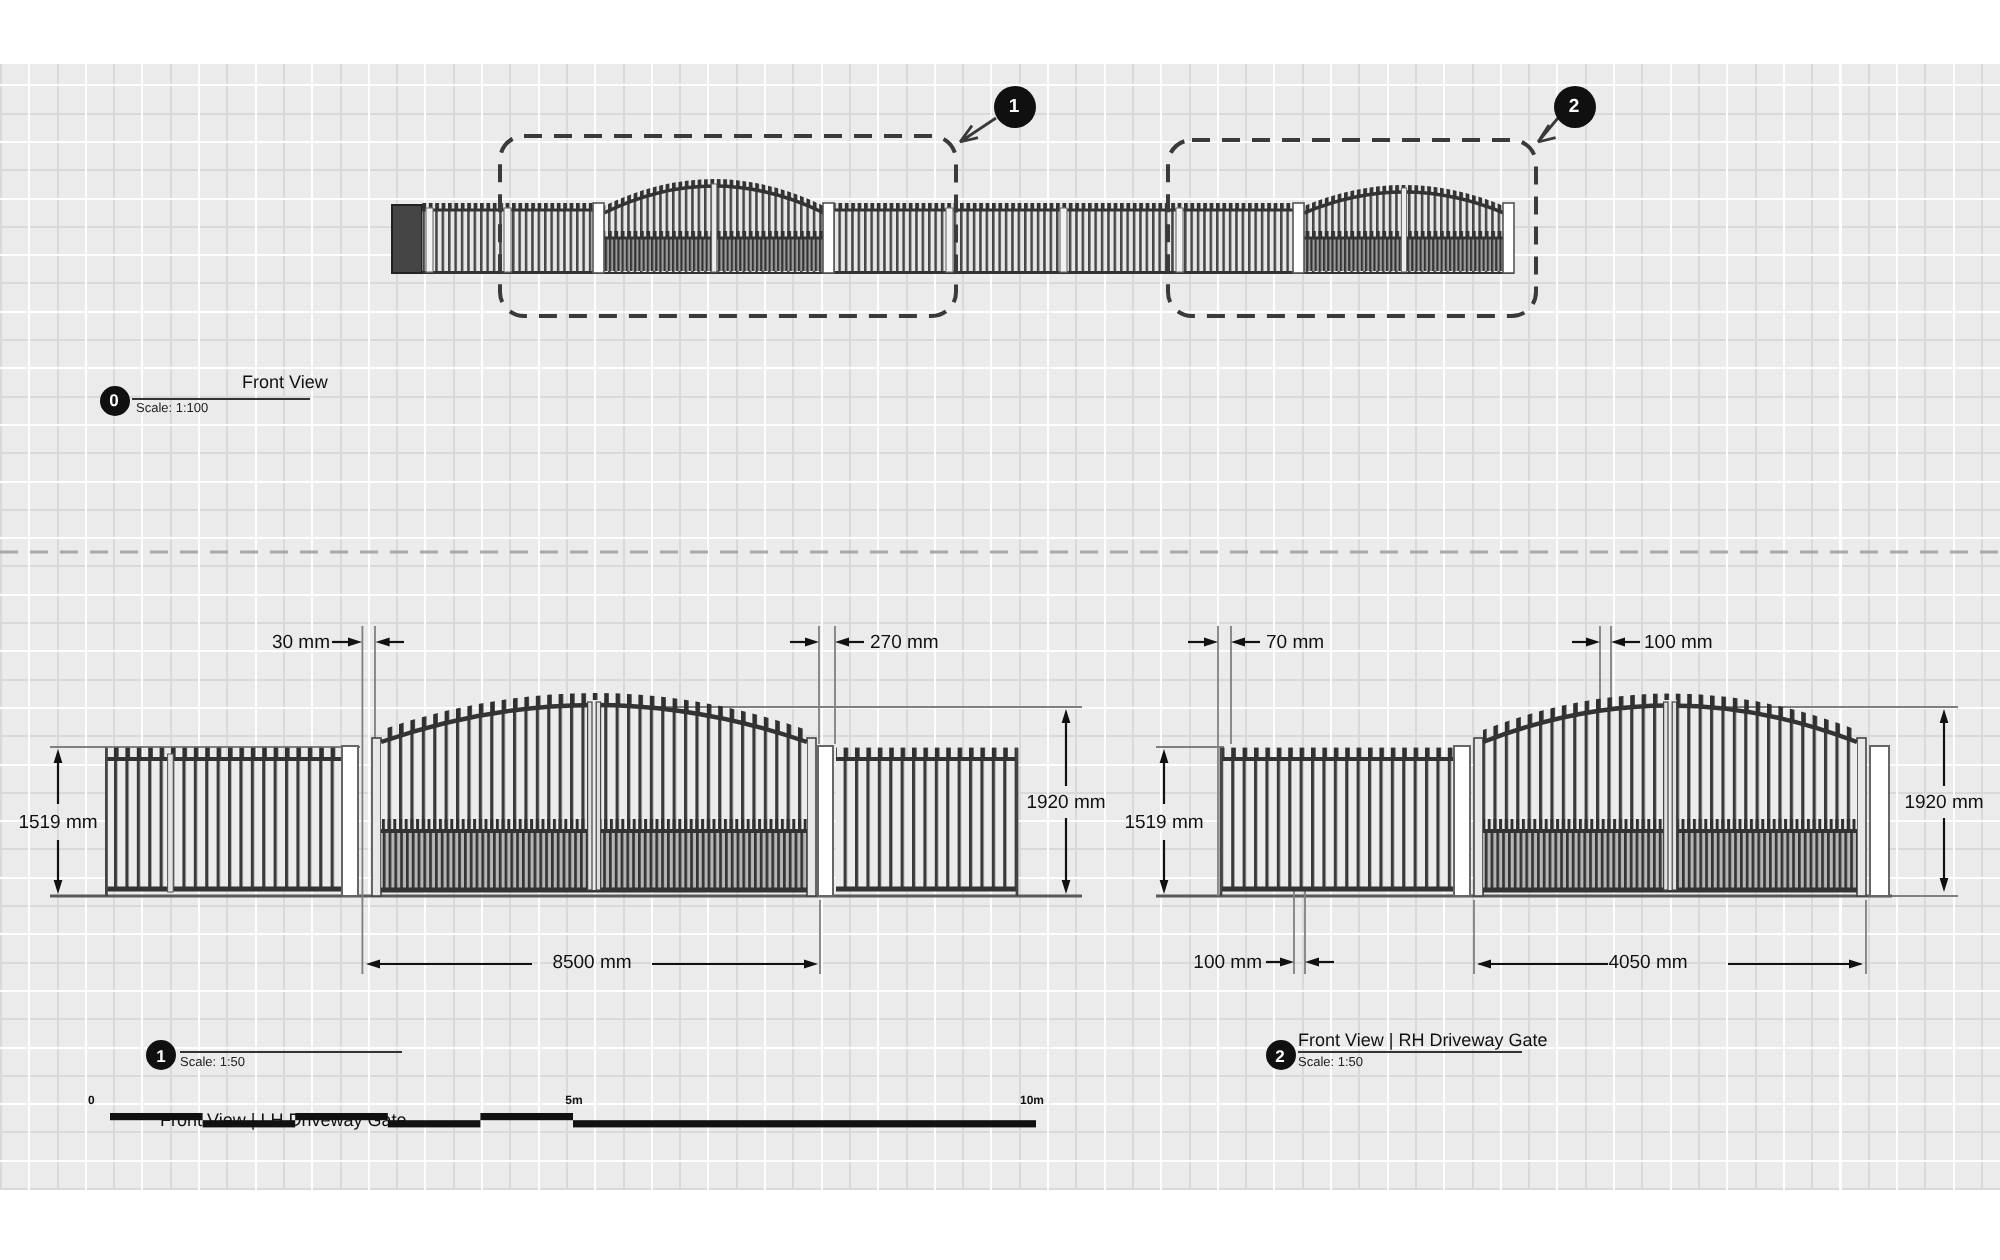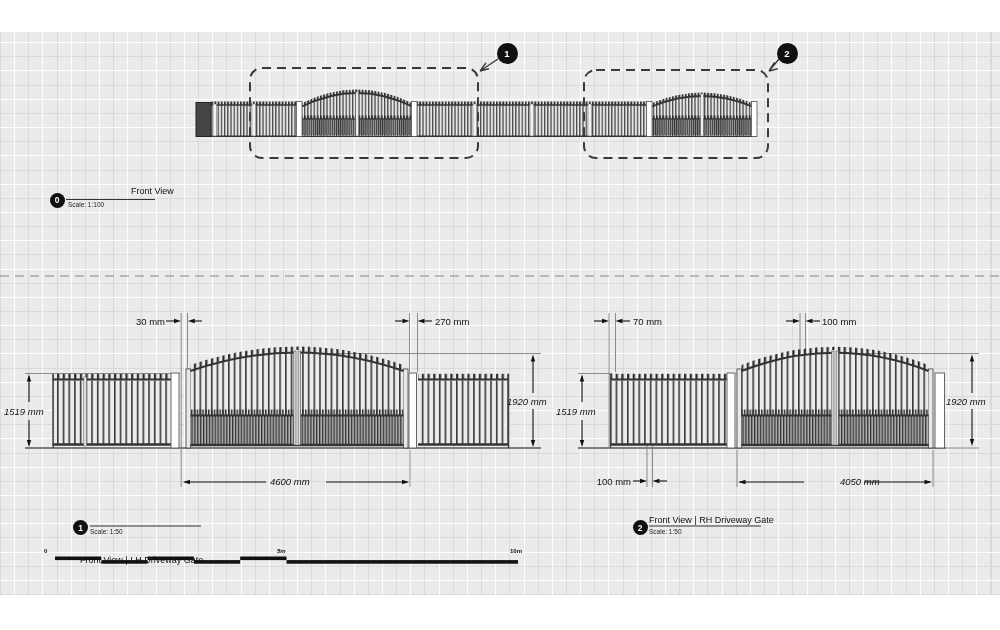--- a/index.html
+++ b/index.html
@@ -6,21 +6,21 @@
   .sheet{position:relative;width:1000px;height:630px;background:#ffffff;overflow:hidden;
          font-family:"Liberation Sans",sans-serif;}
   .grid{position:absolute;left:0;top:32px;width:1000px;height:563px;background-color:#ebebeb;
     background-image:
       repeating-linear-gradient(90deg, transparent 0 14.15px, rgba(255,255,255,.95) 14.15px 15.15px, transparent 15.15px 28.3px),
       repeating-linear-gradient(0deg, transparent 0 14.15px, rgba(255,255,255,.95) 14.15px 15.15px, transparent 15.15px 28.3px),
       repeating-linear-gradient(90deg, #d9d9d9 0 1px, transparent 1px 28.3px),
       repeating-linear-gradient(0deg, #d9d9d9 0 1px, transparent 1px 28.3px);}
   svg.art{position:absolute;left:0;top:0;width:1000px;height:630px;}
   .dim-text{position:absolute;font-size:9.5px;color:#111;white-space:nowrap;line-height:11px;}
-  .t-center{font-style:italic;}
+  .t-center{text-align:center;}
   .t-right{text-align:right;}
   .view-title{position:absolute;font-size:9px;color:#111;white-space:nowrap;line-height:10px;}
   .view-scale{position:absolute;font-size:6.5px;color:#222;white-space:nowrap;line-height:7px;}
   .badge{position:absolute;background:#101010;color:#fff;border-radius:50%;
          display:flex;align-items:center;justify-content:center;font-weight:bold;}
   .badge.small{width:15px;height:15px;font-size:8.5px;}
   .badge.big{width:21px;height:21px;font-size:9.5px;}
   .sb-label{position:absolute;font-size:6px;font-weight:bold;color:#111;white-space:nowrap;}
 </style>
 </head>
@@ -271,42 +271,42 @@
       <rect x="55" y="556.5" width="46.3" height="3.6"></rect>
       <rect x="147.6" y="556.5" width="46.3" height="3.6"></rect>
       <rect x="240.2" y="556.5" width="46.3" height="3.6"></rect>
       <rect x="101.3" y="560.1" width="46.3" height="3.6"></rect>
       <rect x="193.9" y="560.1" width="46.3" height="3.6"></rect>
       <rect x="286.5" y="560.1" width="231.5" height="3.6"></rect>
     </g>
   </svg>
 
   <div class="badge small" style="left:49.5px;top:192.5px;">0</div>
-  <div class="view-title" style="left:84px;top:186px;padding-left:47px;">Front View</div>
+  <div class="view-title" style="left:74px;top:186px;padding-left:47px;">Front View</div>
   <div class="view-scale" style="left:68px;top:201px;">Scale: 1:100</div>
 
   <div class="badge big" style="left:496.5px;top:42.5px;">1</div>
   <div class="badge big" style="left:776.5px;top:42.5px;">2</div>
 
   <div class="dim-text t-center" style="left:4px;top:405.5px;width:50px;">1519 mm</div>
   <div class="dim-text t-right" style="left:129px;top:315.5px;width:36px;">30 mm</div>
   <div class="dim-text" style="left:435px;top:315.5px;">270 mm</div>
   <div class="dim-text t-center" style="left:507px;top:395.5px;width:52px;">1920 mm</div>
-  <div class="dim-text t-center" style="left:270px;top:475.5px;width:52px;">4600 mm</div>
+  <div class="dim-text t-center" style="left:270px;top:475.5px;width:52px;">8500 mm</div>
 
   <div class="badge small" style="left:73px;top:520px;">1</div>
   <div class="view-title" style="left:80px;top:514.5px;margin-top:40px;">Front View | LH Driveway Gate</div>
   <div class="view-scale" style="left:90px;top:528px;">Scale: 1:50</div>
 
   <div class="dim-text t-center" style="left:556px;top:405.5px;width:52px;">1519 mm</div>
   <div class="dim-text" style="left:633px;top:315.5px;">70 mm</div>
   <div class="dim-text t-right" style="left:594px;top:475.5px;width:37px;">100 mm</div>
   <div class="dim-text" style="left:822px;top:315.5px;">100 mm</div>
   <div class="dim-text t-center" style="left:946px;top:395.5px;width:52px;">1920 mm</div>
-  <div class="dim-text t-center" style="left:840px;top:475.5px;width:52px;">4050 mm</div>
+  <div class="dim-text t-center" style="left:798px;top:475.5px;width:52px;">4050 mm</div>
 
   <div class="badge small" style="left:632.5px;top:520px;">2</div>
   <div class="view-title" style="left:649px;top:514.5px;">Front View | RH Driveway Gate</div>
   <div class="view-scale" style="left:649px;top:528px;">Scale: 1:50</div>
 
   <div class="sb-label" style="left:44px;top:548px;">0</div>
   <div class="sb-label t-center" style="left:277px;top:548px;width:20px;">5m</div>
   <div class="sb-label" style="left:510px;top:548px;">10m</div>
 </div>
 

